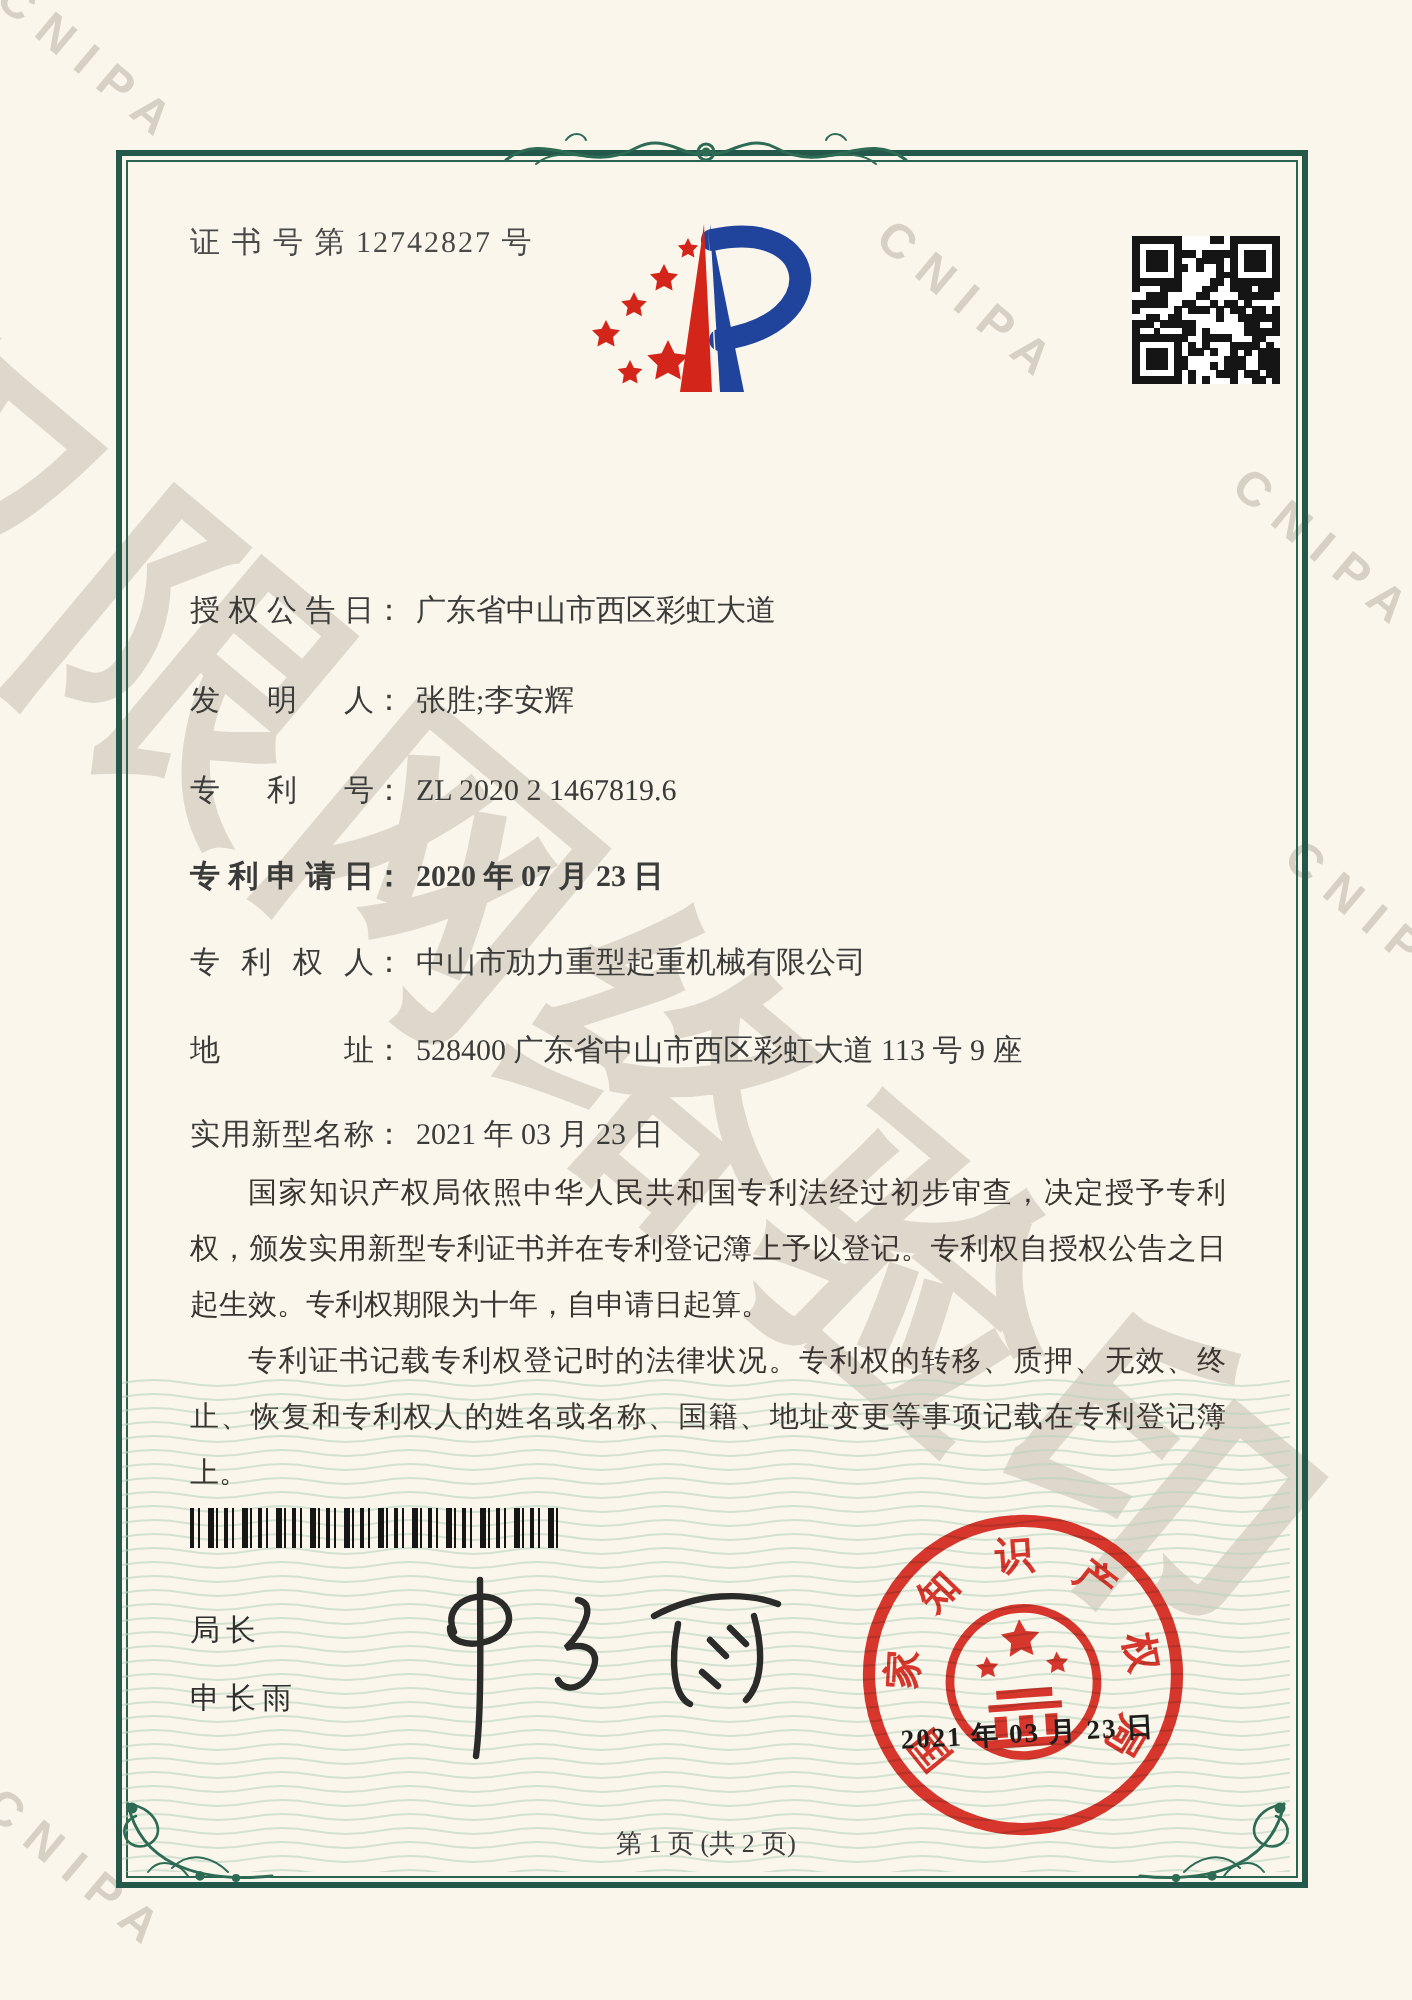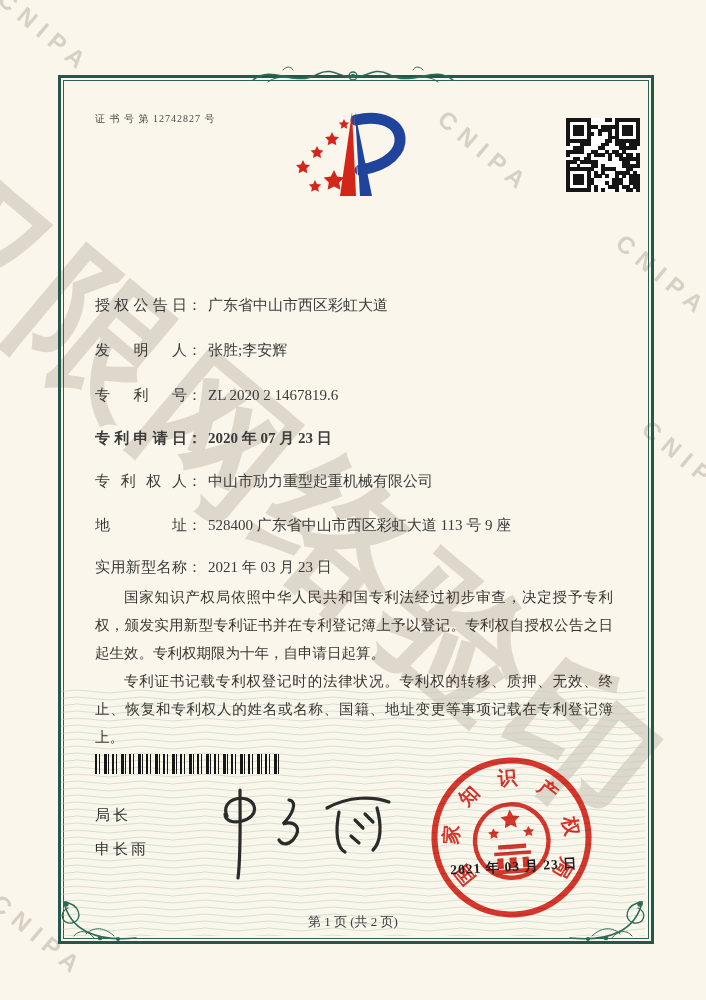--- a/index.html
+++ b/index.html
@@ -14,21 +14,21 @@
   .wm-cnipa{position:absolute;font-family:"Liberation Sans",sans-serif;font-weight:700;
     font-size:24px;letter-spacing:8px;color:rgba(180,170,155,0.5);transform:rotate(40deg);}
 
   
   .content{position:absolute;inset:0;z-index:2;}
   .frame{position:absolute;left:58px;top:75px;width:590px;height:863px;border:3px solid #24584a;}
   .frame-inner{position:absolute;inset:2px;border:1px solid #2b6353;pointer-events:none;}
   .guilloche{position:absolute;left:61px;top:688px;width:584px;height:248px;opacity:.6;}
 
   
-  .cert-no{position:absolute;left:95px;top:112px;font-size:10px;color:#4a4a48;letter-spacing:1px;}
+  .cert-no{position:absolute;left:95px;top:112px;font-size:15px;color:#4a4a48;letter-spacing:1px;}
   .logo{position:absolute;left:288px;top:106px;}
   .qr{position:absolute;left:566px;top:118px;width:74px;height:74px;background:#fff;}
   .qr div{position:absolute;background:#151515;}
   .title{position:absolute;left:0;top:212px;width:100%;text-align:center;font-size:32px;
     font-weight:600;color:#151515;letter-spacing:11px;text-indent:11px;}
 
   
   .fields{position:absolute;left:95px;top:296px;width:525px;font-size:15px;color:#3b3b39;}
   .frow{position:absolute;left:0;white-space:nowrap;}
   .flabel{display:inline-block;width:92px;text-align:justify;text-align-last:justify;vertical-align:bottom;}

